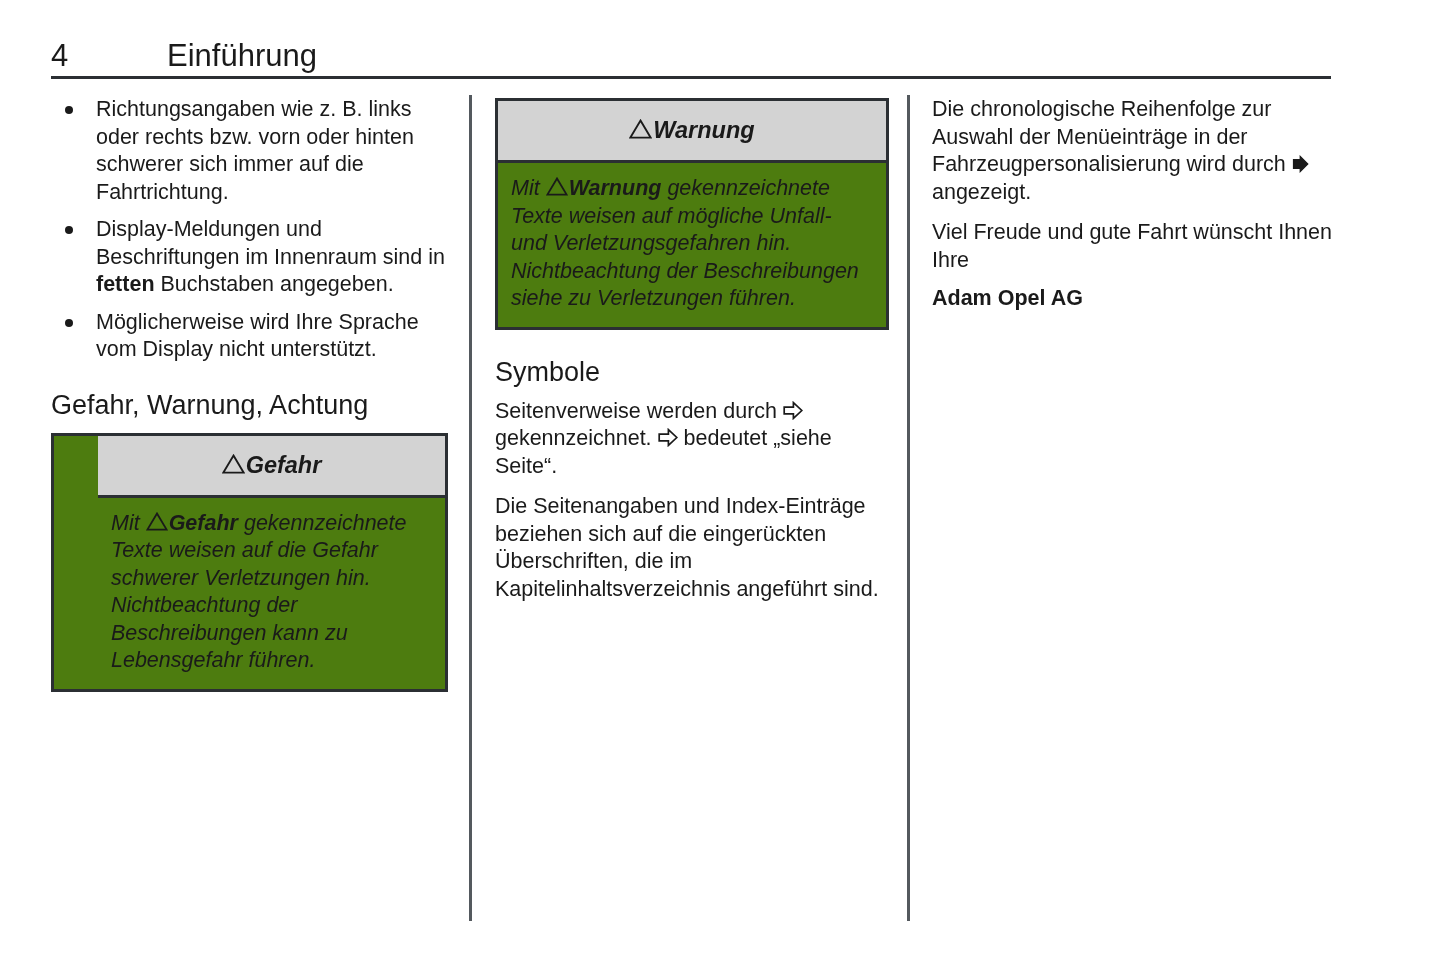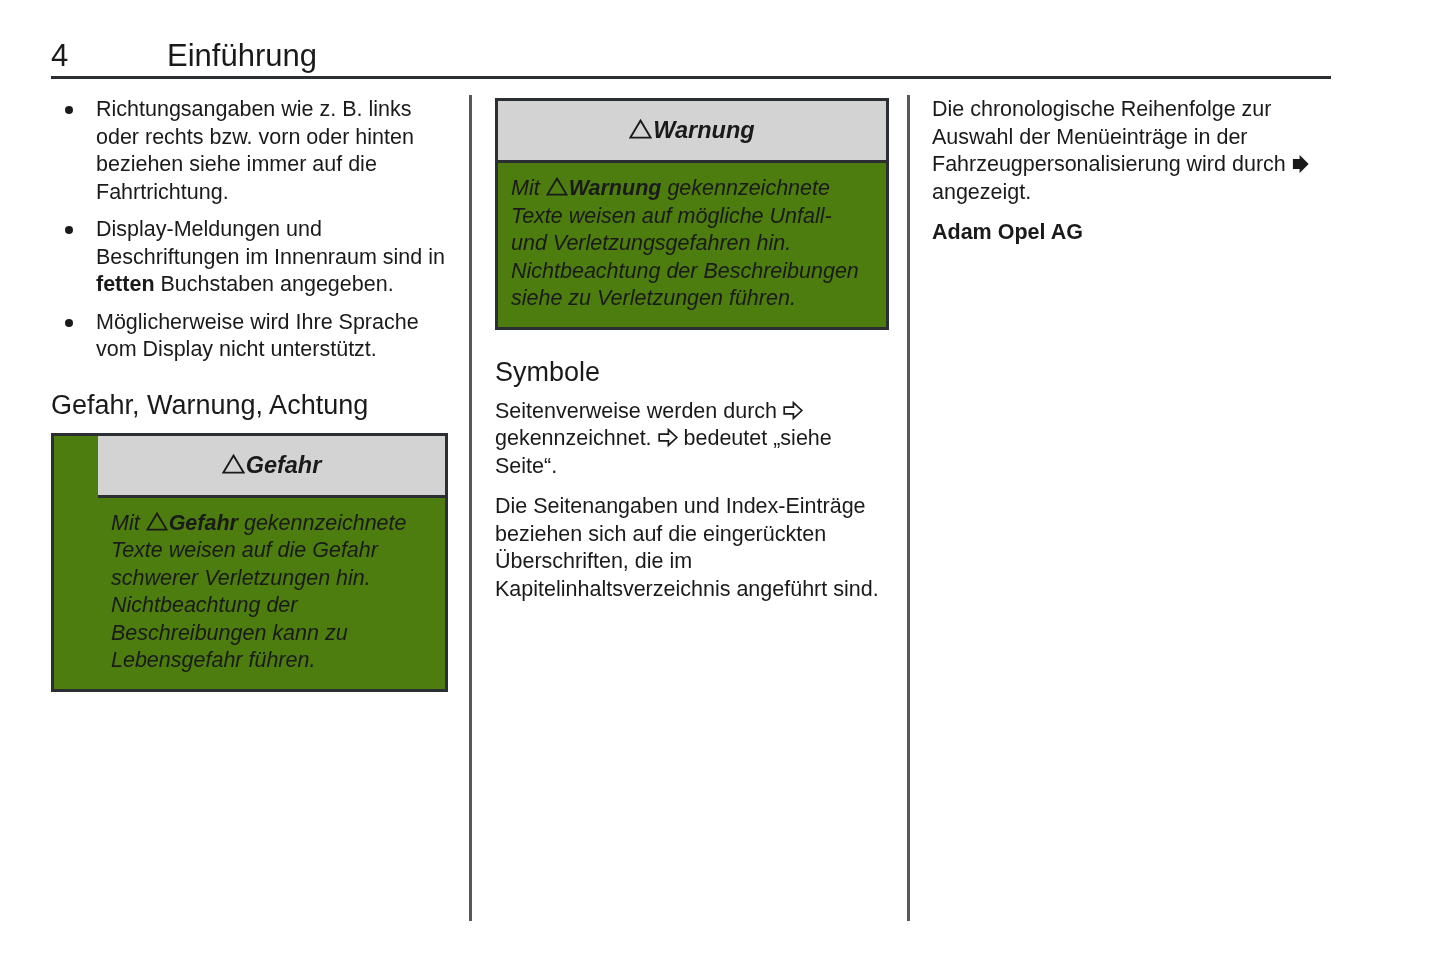--- a/index.html
+++ b/index.html
@@ -181,21 +181,21 @@
 
 <div id="divider-1" class="col-divider"></div>
 <div id="divider-2" class="col-divider"></div>
 
 <div id="column-1" class="column">
 
 
   <ul class="bullet-list">
     <li>
       <span class="bullet-dot"></span>
-      <span>Richtungsangaben wie z. B. links oder rechts bzw. vorn oder hinten beziehen siehe immer auf die Fahrtrichtung.</span>
+      <span>Richtungsangaben wie z. B. links oder rechts bzw. vorn oder hinten schwerer sich immer auf die Fahrtrichtung.</span>
     </li>
     <li>
       <span class="bullet-dot"></span>
       <span>Display-Meldungen und Beschriftungen im Innenraum sind in </span><b>fetten</b><span> Buchstaben angegeben.</span>
     </li>
     <li>
       <span class="bullet-dot"></span>
       <span>Möglicherweise wird Ihre Sprache vom Display nicht unterstützt.</span>
     </li>
   </ul>
@@ -252,16 +252,17 @@
 </div>
 
 <div id="column-3" class="column">
 
   <p class="para-spaced">
     <span>Die chronologische Reihenfolge zur Auswahl der Menüeinträge in der Fahrzeugpersonalisierung wird durch </span><span class="arrow-solid"><svg width="17" height="18" viewBox="0 0 17 18" aria-hidden="true">
           <path d="M1.5 4.6 L8.2 4.6 L8.2 1.4 L15.8 9 L8.2 16.6 L8.2 13.4 L1.5 13.4 Z" fill="#1a1a1a" stroke="#1a1a1a" stroke-width="1.2" stroke-linejoin="miter"></path>
         </svg></span><span> angezeigt.</span>
   </p>
 
+  <p class="para-tight">Viel Freude und gute Fahrt wünscht Ihnen Ihre</p>
 
   <p class="signature">Adam Opel AG</p>
 
 </div>
 
 </body></html>

